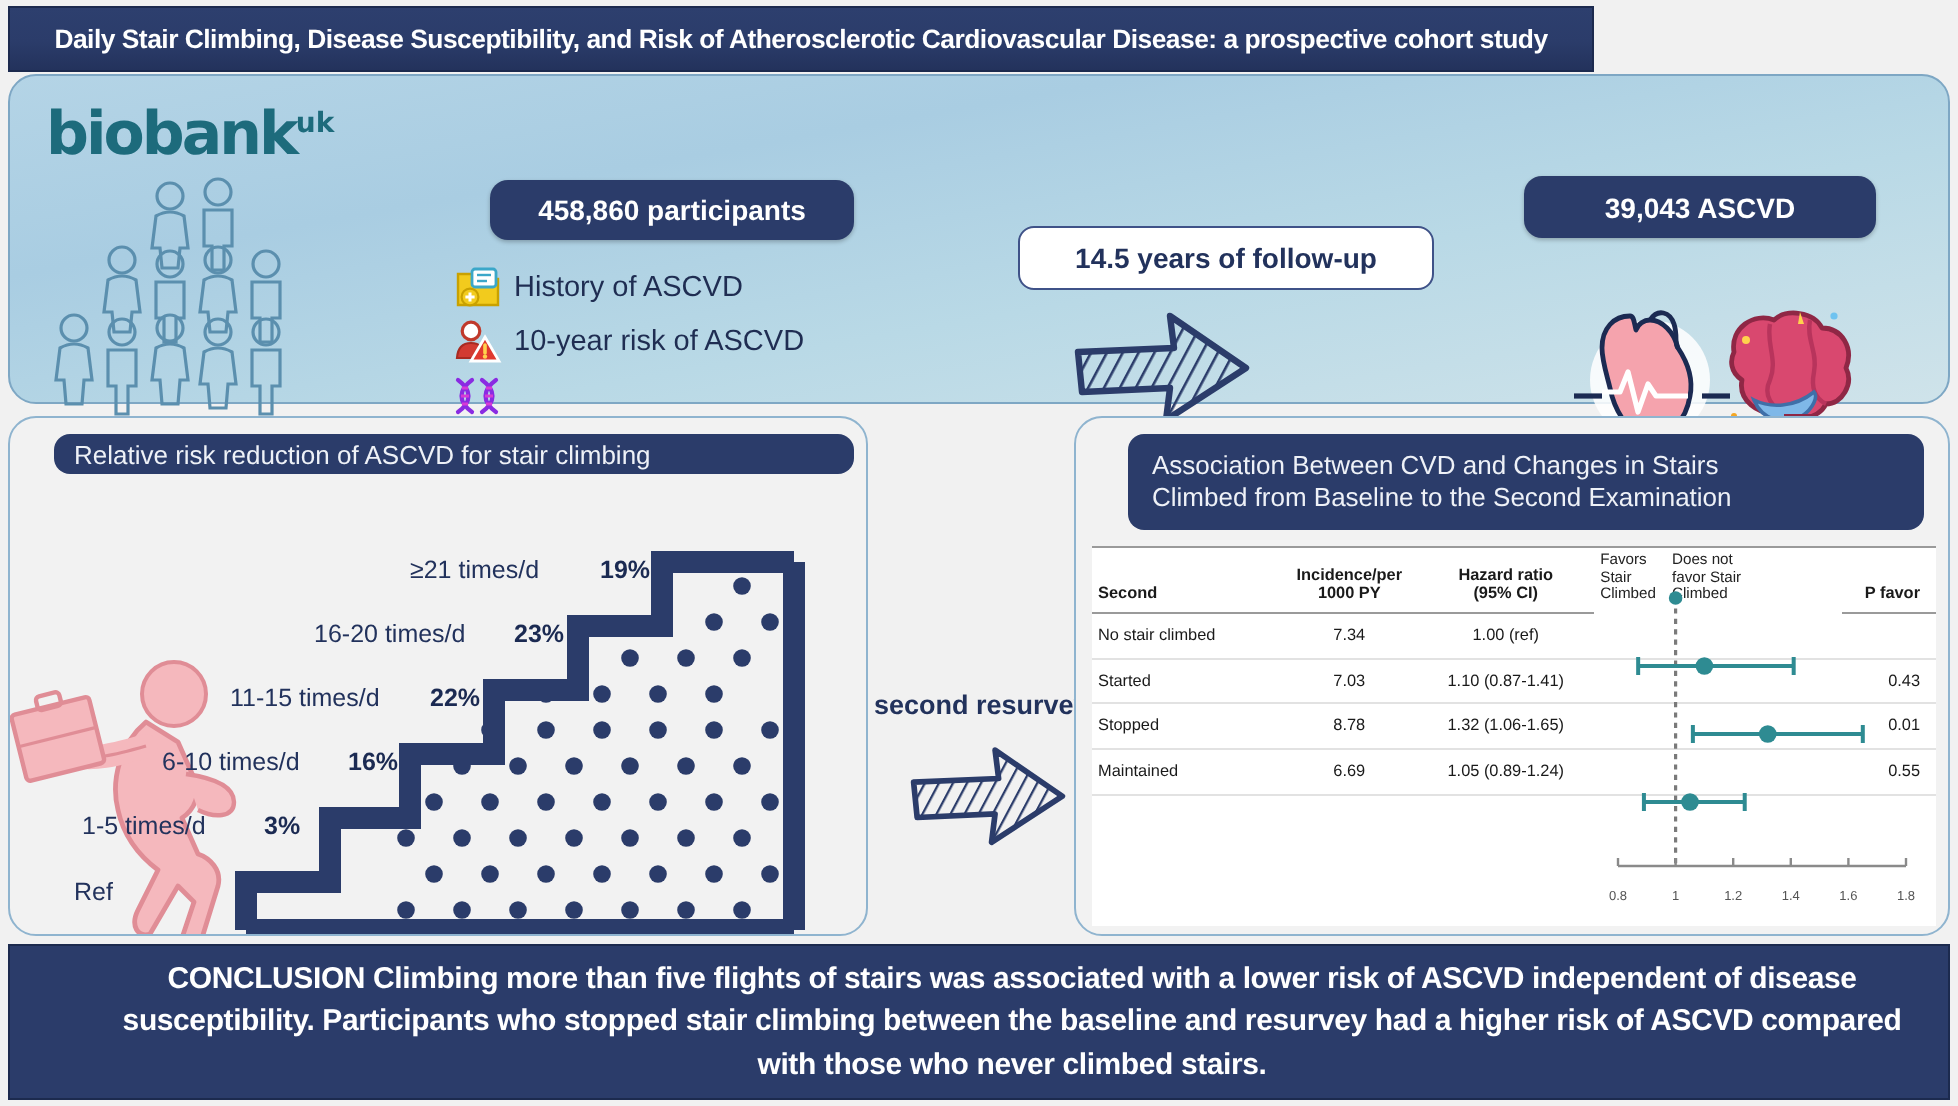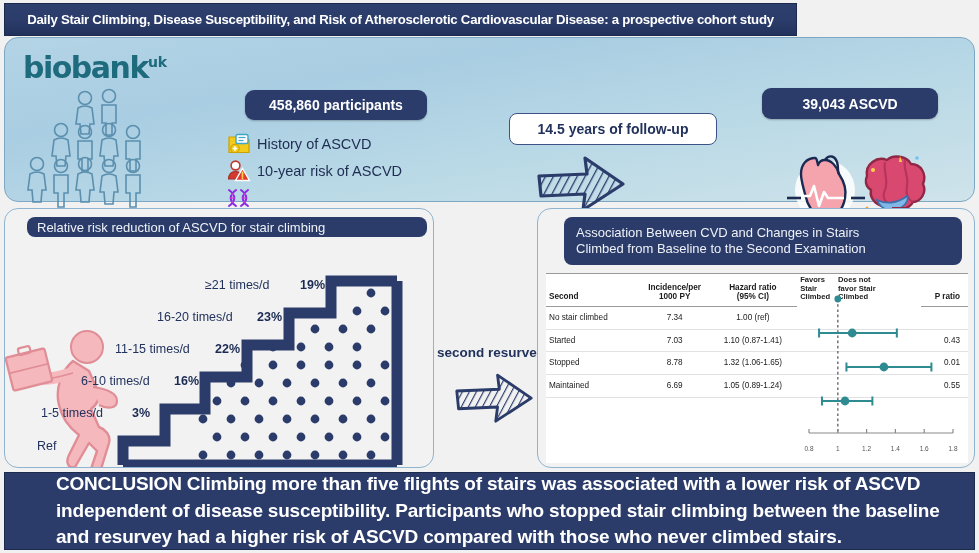--- a/index.html
+++ b/index.html
@@ -141,21 +141,21 @@
     padding: 2px 3px 4px 3px; line-height: 1.15;
   }
   table.ft td { padding: 6px 3px; vertical-align: middle; line-height: 1.2; }
   .ft .c-src   { width: 92px; }
   .ft .c-inc   { width: 66px; text-align: center; }
   .ft .c-hr    { width: 86px; text-align: center; }
   .ft .c-plot  { width: 120px; }
   .ft .c-p     { width: 46px; text-align: right; padding-right: 8px; }
   .rule-top { border-top: 1.1px solid #9a9a9a; }
   .rule-mid { border-bottom: 1.1px solid #9a9a9a; }
-  .hdr-fav { font-weight: bold; font-size: 7.6px; color: #222; }
+  .hdr-fav { font-weight: normal; font-size: 7.6px; color: #222; }
 
   
   .forest {
     position: absolute; left: 255px; top: 0px; width: 160px; height: 190px;
     pointer-events: none;
   }
 
   
   .resurvey-label {
     position: absolute; left: 437px; top: 345px;
@@ -167,21 +167,21 @@
   .conclusion {
     position: absolute;
     left: 4px; top: 472px; width: 971px; height: 78px;
     background: #2b3c6a;
     border: 1px solid #1c2a4e;
     color: #ffffff;
     display: flex; align-items: center; justify-content: center;
     padding: 4px 18px;
   }
   .conclusion .ct {
-    font-size: 19px; font-weight: bold; text-align: left;
+    font-size: 15px; font-weight: bold; text-align: center;
     line-height: 1.42; letter-spacing: -0.2px; margin-left: 33px;
   }
 
   
   .stair-label {
     position: absolute; font-size: 12.5px; color: #22325c;
     white-space: nowrap; font-weight: 400;
   }
   .stair-pct {
     position: absolute; font-size: 12.5px; color: #1b2a52;
@@ -488,21 +488,21 @@
                   <div>Stair</div>
                   <div>Climbed</div>
                 </div>
                 <div class="hdr-fav">
                   <div>Does  not</div>
                   <div>favor Stair</div>
                   <div>Climbed</div>
                 </div>
               </div>
             </th>
-            <th class="c-p rule-mid">P ratio</th>
+            <th class="c-p rule-mid">P favor</th>
           </tr>
         </thead>
         <tbody id="ft-body">
             <tr style="border-bottom: 0.8px solid rgb(226, 226, 226);">
               <td class="c-src" style="border-top: none;">No stair climbed</td>
               <td class="c-inc">7.34</td>
               <td class="c-hr">1.00 (ref)</td>
               <td class="c-plot"></td>
               <td class="c-p"></td>
             </tr>

